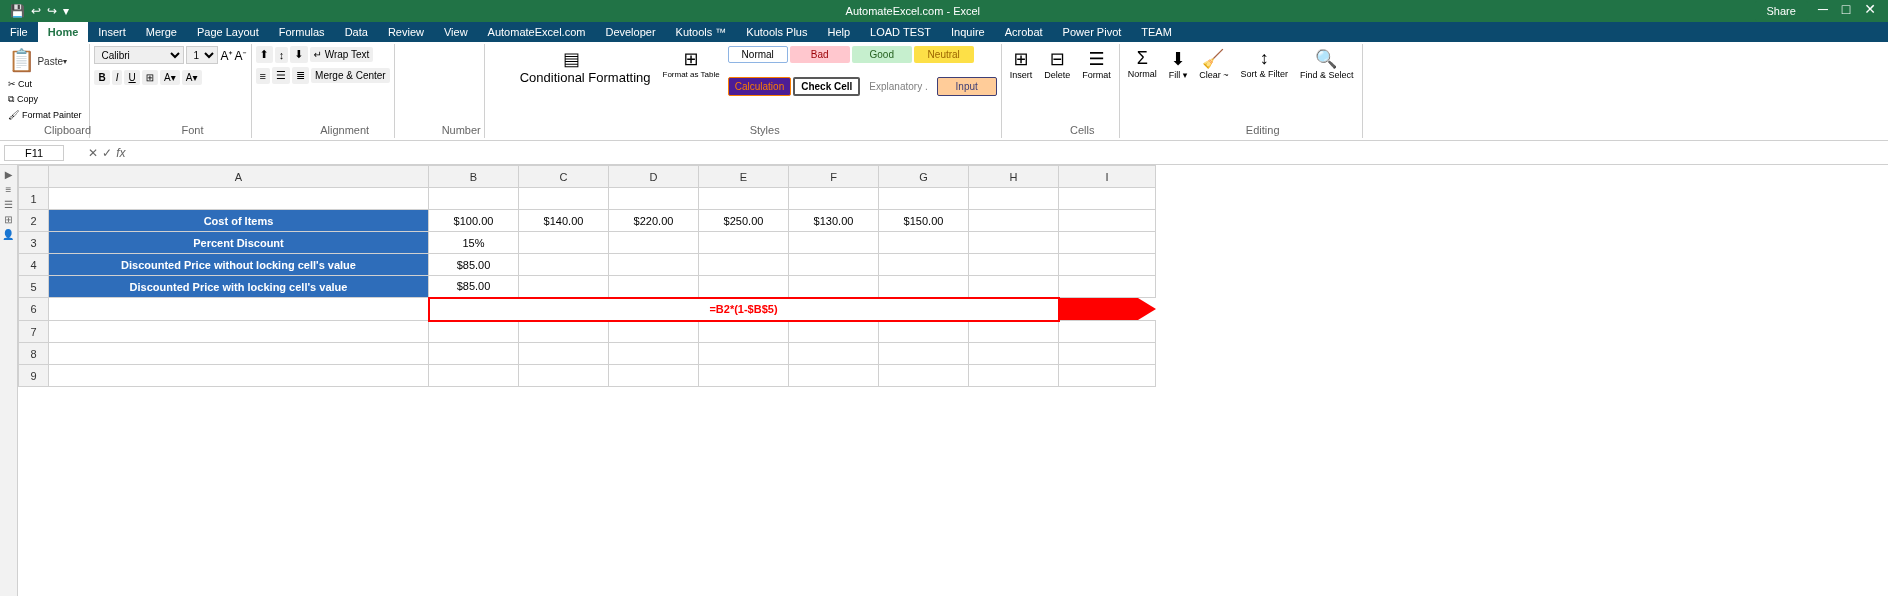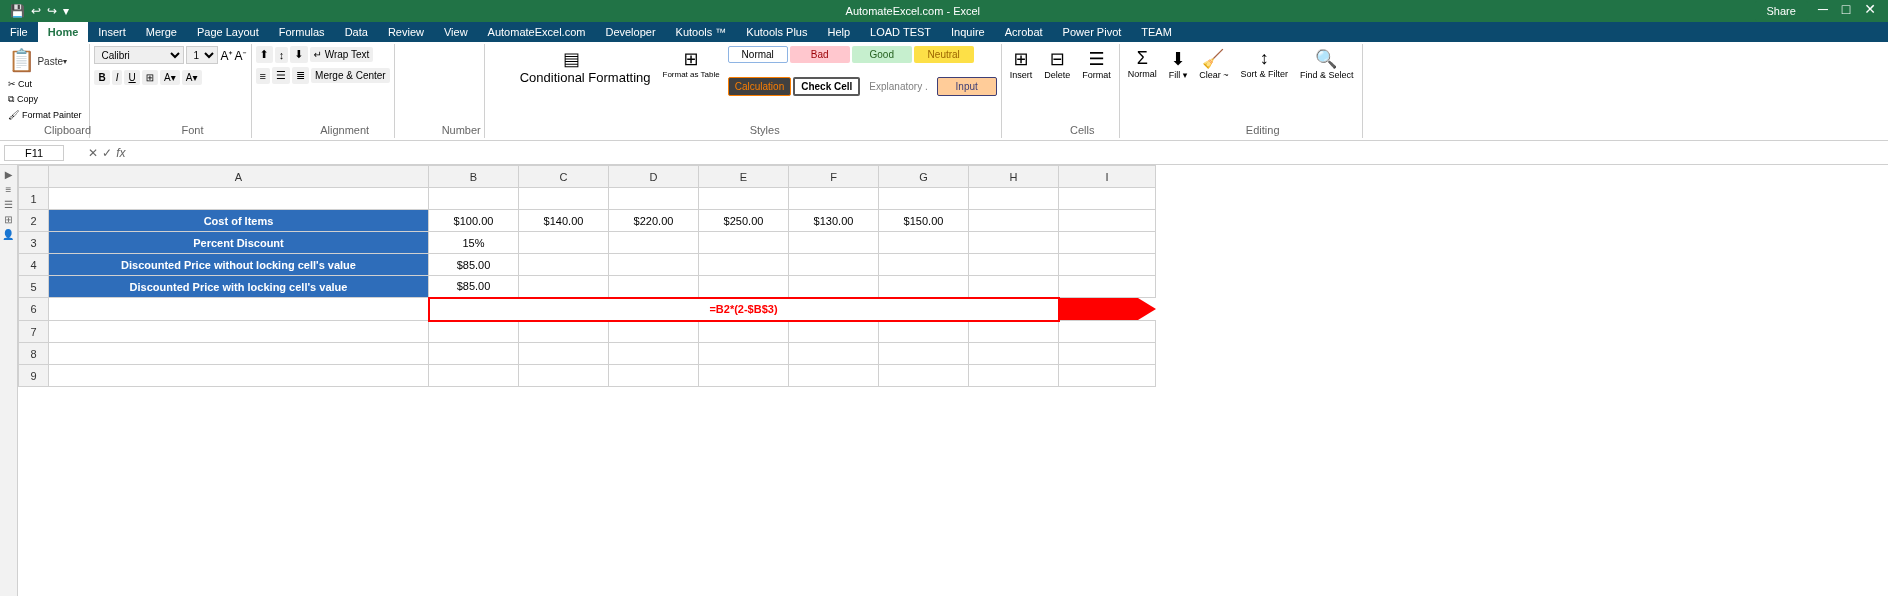--- a/index.html
+++ b/index.html
@@ -83,21 +83,21 @@
       border: 1px solid transparent;
       cursor: pointer;
       text-align: center;
       border-radius: 2px;
       min-width: 60px;
     }
     .style-normal { background: #fff; border: 1px solid #8eb4e3; color: #000; }
     .style-bad { background: #ffc7ce; color: #9c0006; }
     .style-good { background: #c6efce; color: #276221; }
     .style-neutral { background: #fde047; color: #9c6500; }
-    .style-calculation { background: #404040; color: #fa7d00; border: 1px solid #fa7d00; }
+    .style-calculation { background: #4c1d95; color: #fa7d00; border: 1px solid #fa7d00; }
     .style-check { background: #fff; border: 2px solid #595959; color: #000; font-weight: bold; }
     .style-explanatory { background: #fff; color: #7f7f7f; }
     .style-input { background: #ffcc99; color: #3f3f76; border: 1px solid #3f3f76; }
 
     
     .formula-bar {
       display: flex;
       align-items: center;
       border-bottom: 1px solid #d0d0d0;
       padding: 2px 4px;
@@ -557,21 +557,21 @@
           <td></td>
           <td></td>
           <td></td>
           <td></td>
           <td></td>
         </tr>
 
         <tr>
           <td class="row-header">6</td>
           <td></td>
-          <td class="cell-formula" colspan="7" style="position:relative;">=B2*(2-$B$3)</td>
+          <td class="cell-formula" colspan="7" style="position:relative;">=B2*(1-$B$5)</td>
           <td style="border:none;background:transparent;vertical-align:middle;padding:0;">
 
             <div class="arrow-container">
               <div class="arrow-shaft"></div>
               <div class="arrow-right"></div>
             </div>
           </td>
         </tr>
 
         <tr>

